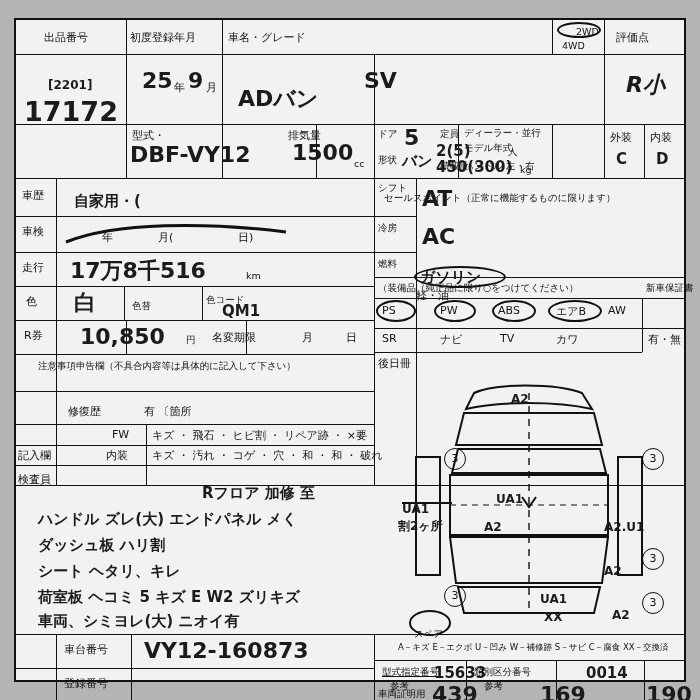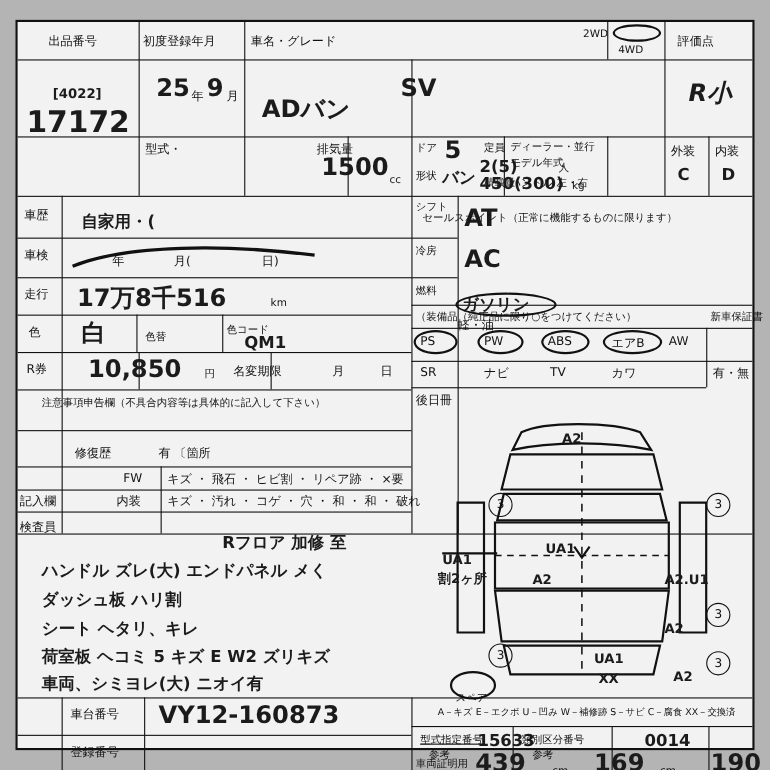--- a/index.html
+++ b/index.html
@@ -68,46 +68,47 @@
   <div class="ln vl" style="left:540px;top:640px;height:42px;"></div>
   <div class="ln vl" style="left:628px;top:640px;height:42px;"></div>
   <div class="ln vl" style="left:300px;top:104px;height:54px;"></div>
   <div class="ln vl" style="left:108px;top:266px;height:34px;"></div>
   <div class="ln vl" style="left:186px;top:266px;height:34px;"></div>
   <div class="ln vl" style="left:110px;top:300px;height:34px;"></div>
   <div class="ln vl" style="left:230px;top:300px;height:34px;"></div>
   <div class="ln vl" style="left:130px;top:404px;height:61px;"></div>
 
   <div class="t lbl" style="left:28px;top:10px;">出品番号</div>
-  <div class="t hand xs" style="left:32px;top:58px;">[4022]</div>
+  <div class="t hand xs" style="left:32px;top:58px;">[2201]</div>
   <div class="t hand big" style="left:8px;top:76px;">17172</div>
 
   <div class="t lbl" style="left:114px;top:10px;">初度登録年月</div>
   <div class="t hand mid" style="left:126px;top:48px;">25</div>
   <div class="t lbl" style="left:158px;top:60px;">年</div>
   <div class="t hand mid" style="left:172px;top:48px;">9</div>
   <div class="t lbl" style="left:190px;top:60px;">月</div>
 
   <div class="t lbl" style="left:212px;top:10px;">車名・グレード</div>
   <div class="t hand mid" style="left:222px;top:48px;margin-top:16px;">ADバン</div>
   <div class="t hand mid" style="left:348px;top:48px;">SV</div>
 
-  <div class="t lbl9" style="left:514px;top:6px;">2WD</div>
+  <div class="t lbl9" style="left:560px;top:6px;">2WD</div>
   <div class="t lbl9" style="left:546px;top:20px;">4WD</div>
   <div class="ell" style="left:541px;top:2px;width:44px;height:16px;"></div>
 
   <div class="t lbl" style="left:600px;top:10px;">評価点</div>
   <div class="t hand mid" style="left:610px;top:50px;font-style:italic;">R小</div>
 
   <div class="t lbl" style="left:594px;top:110px;">外装</div>
   <div class="t lbl" style="left:634px;top:110px;">内装</div>
   <div class="t hand sm" style="left:600px;top:130px;">C</div>
   <div class="t hand sm" style="left:640px;top:130px;">D</div>
 
   <div class="t lbl" style="left:116px;top:108px;">型式・</div>
+  <div class="t hand mid" style="left:114px;top:122px;">DBF-VY12</div>
 
   <div class="t lbl" style="left:272px;top:108px;">排気量</div>
   <div class="t hand mid" style="left:276px;top:120px;">1500</div>
   <div class="t lbl9" style="left:338px;top:138px;">cc</div>
 
   <div class="t lbl9" style="left:362px;top:108px;">ドア</div>
   <div class="t hand mid" style="left:388px;top:105px;">5</div>
   <div class="t lbl9" style="left:362px;top:134px;">形状</div>
   <div class="t hand sm" style="left:386px;top:132px;">バン</div>
 

